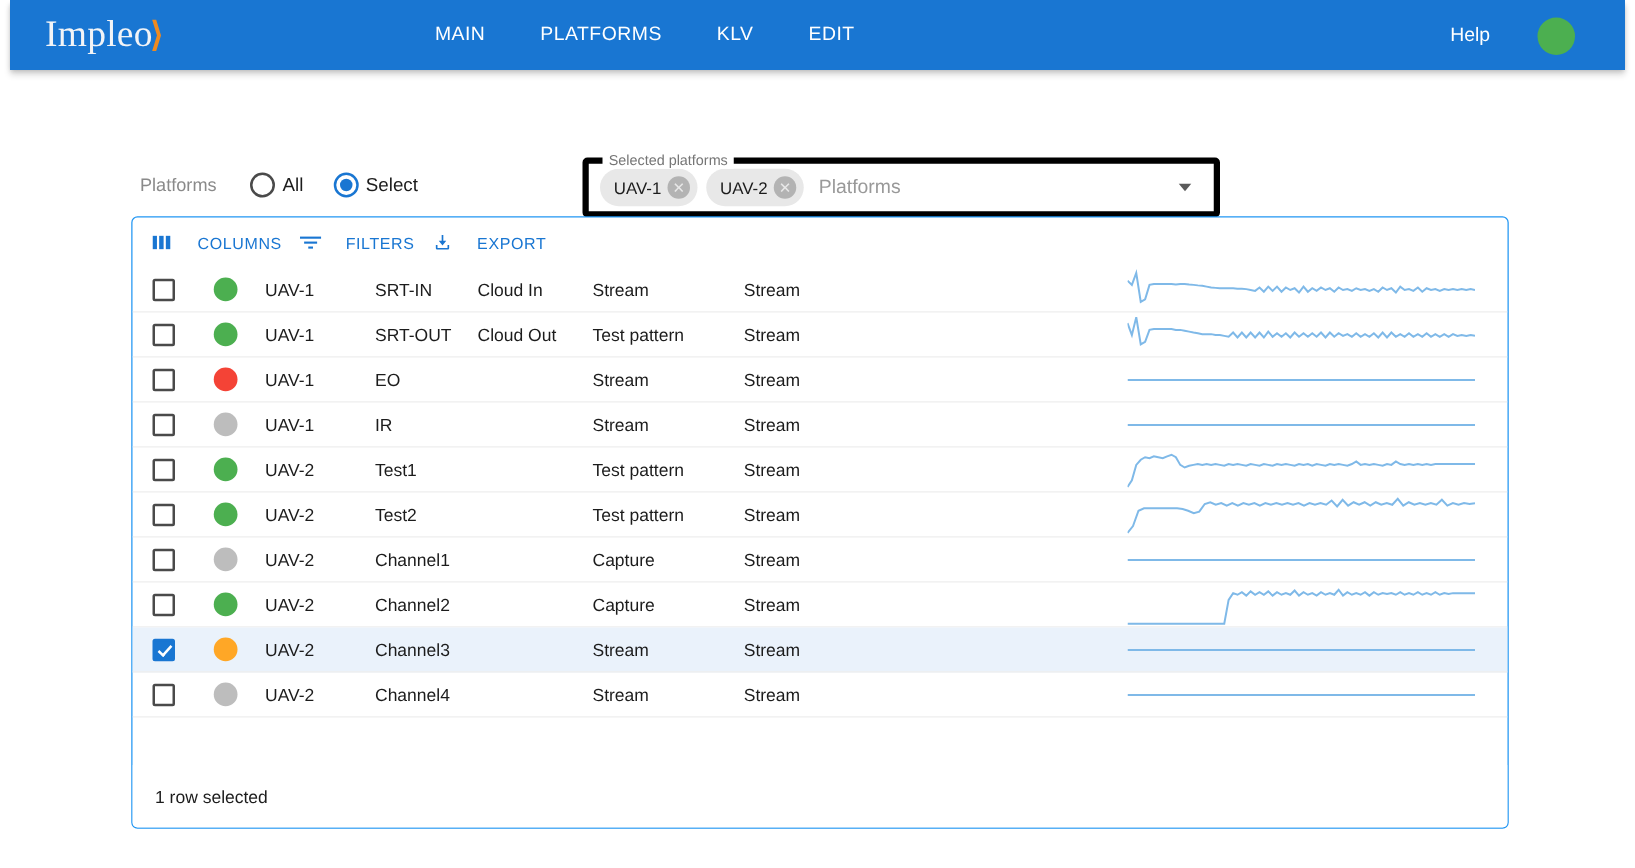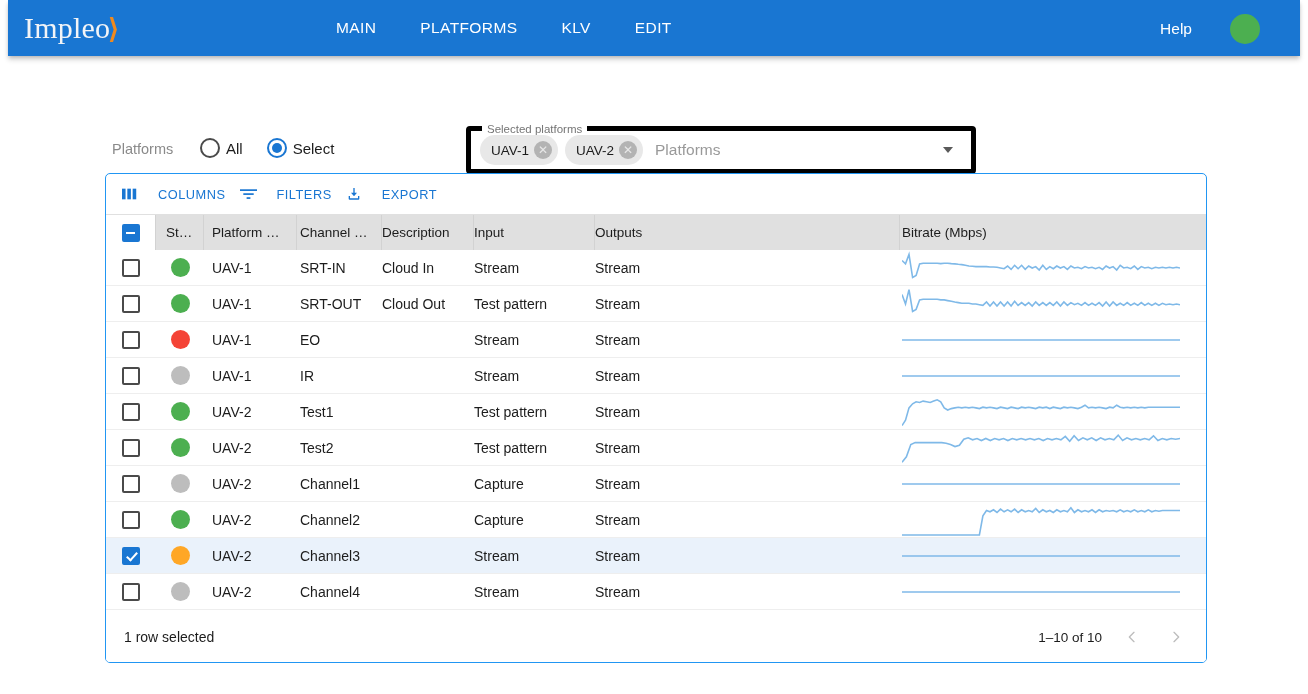--- a/index.html
+++ b/index.html
@@ -12,21 +12,21 @@
   }
 
   
   .appbar {
     position: absolute; left: 8px; top: 0; width: 1292px; height: 56px;
     background: #1976d2;
     box-shadow: 0 2px 4px -1px rgba(0,0,0,.2), 0 4px 5px 0 rgba(0,0,0,.14);
     display: flex; align-items: center;
   }
   .logo {
-    margin-left: 16px;
+    margin-left: 28px;
     font-family: "Liberation Serif", serif;
     font-size: 30px; color: #f2f4f7; letter-spacing: .2px;
     display: flex; align-items: baseline; line-height: 1;
   }
   .logo-mark { color: #ef8a1f; font-size: 27px; margin-left: -2px; font-family: "Liberation Sans", sans-serif; font-weight: 700;}
   .nav { display: flex; align-items: center; margin-left: 203px; gap: 16px; }
   .nav a {
     color: #ffffff; text-decoration: none; font-size: 15.5px;
     padding: 8px 14px; letter-spacing: .4px; cursor: pointer;
   }
@@ -311,32 +311,20 @@
     <button class="tb-btn">
       <svg width="16" height="16" viewBox="0 0 24 24">
         <path d="M11 3h2v7h3.5L12 15.5 7.5 10H11z" fill="#1976d2"></path>
         <path d="M4 15v4a1.5 1.5 0 0 0 1.5 1.5h13A1.5 1.5 0 0 0 20 19v-4h-2v3.5H6V15z" fill="#1976d2"></path>
       </svg>
       <span>EXPORT</span>
     </button>
 
   </div>
 
-  <div class="ghead">
-    <div class="cell c-check">
-      <div class="cbx indet"></div>
-    </div>
-    <div class="cell c-stat" style="padding-left:10px;justify-content:flex-start;">St…</div>
-    <div class="cell c-plat">Platform …</div>
-    <div class="cell c-chan">Channel …</div>
-    <div class="cell c-desc">Description</div>
-    <div class="cell c-input">Input</div>
-    <div class="cell c-out">Outputs</div>
-    <div class="cell c-bit">Bitrate (Mbps)</div>
-  </div>
 
   <div id="rows-container">
       <div class="grow">
         <div class="c-check">
           <div class="cbx"></div>
         </div>
         <div class="c-stat">
           <div class="dot" style="background: rgb(76, 175, 80);"></div>
         </div>
         <div class="c-plat">UAV-1</div>
@@ -509,27 +497,14 @@
         <div class="c-bit">
           <svg class="spark" viewBox="0 0 278 34" preserveAspectRatio="none">
             <polyline points="0.0,17.0 3.5,17.0 7.0,17.0 10.6,17.0 14.1,17.0 17.6,17.0 21.1,17.0 24.6,17.0 28.2,17.0 31.7,17.0 35.2,17.0 38.7,17.0 42.2,17.0 45.7,17.0 49.3,17.0 52.8,17.0 56.3,17.0 59.8,17.0 63.3,17.0 66.9,17.0 70.4,17.0 73.9,17.0 77.4,17.0 80.9,17.0 84.5,17.0 88.0,17.0 91.5,17.0 95.0,17.0 98.5,17.0 102.1,17.0 105.6,17.0 109.1,17.0 112.6,17.0 116.1,17.0 119.6,17.0 123.2,17.0 126.7,17.0 130.2,17.0 133.7,17.0 137.2,17.0 140.8,17.0 144.3,17.0 147.8,17.0 151.3,17.0 154.8,17.0 158.4,17.0 161.9,17.0 165.4,17.0 168.9,17.0 172.4,17.0 175.9,17.0 179.5,17.0 183.0,17.0 186.5,17.0 190.0,17.0 193.5,17.0 197.1,17.0 200.6,17.0 204.1,17.0 207.6,17.0 211.1,17.0 214.7,17.0 218.2,17.0 221.7,17.0 225.2,17.0 228.7,17.0 232.3,17.0 235.8,17.0 239.3,17.0 242.8,17.0 246.3,17.0 249.8,17.0 253.4,17.0 256.9,17.0 260.4,17.0 263.9,17.0 267.4,17.0 271.0,17.0 274.5,17.0 278.0,17.0" fill="none" stroke="#7fb9e8" stroke-width="1.6" vector-effect="non-scaling-stroke"></polyline>
           </svg>
         </div>
       </div>
     </div>
 
   <div class="gfoot">
     <div class="foot-sel">1 row selected</div>
-    <div class="foot-right">
-      <div class="foot-count">1–10 of 10</div>
-      <div class="pag-btn">
-        <svg width="16" height="16" viewBox="0 0 24 24">
-          <path d="M15 5 L8 12 L15 19" fill="none" stroke="#bdbdbd" stroke-width="2" stroke-linecap="round" stroke-linejoin="round"></path>
-        </svg>
-      </div>
-      <div class="pag-btn">
-        <svg width="16" height="16" viewBox="0 0 24 24">
-          <path d="M9 5 L16 12 L9 19" fill="none" stroke="#bdbdbd" stroke-width="2" stroke-linecap="round" stroke-linejoin="round"></path>
-        </svg>
-      </div>
-    </div>
   </div>
 </div>
 
 </body></html>

